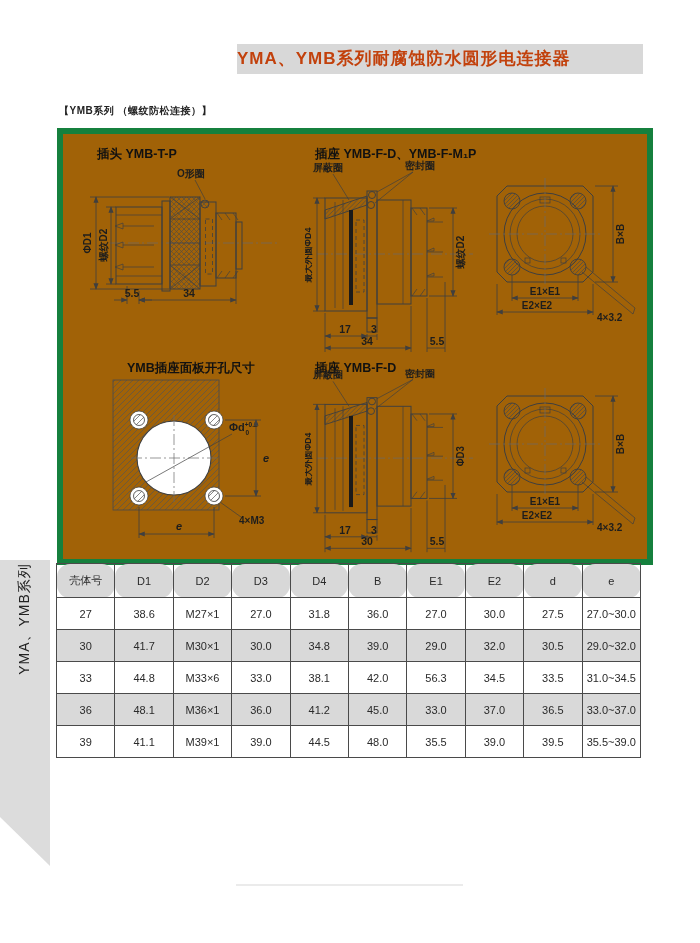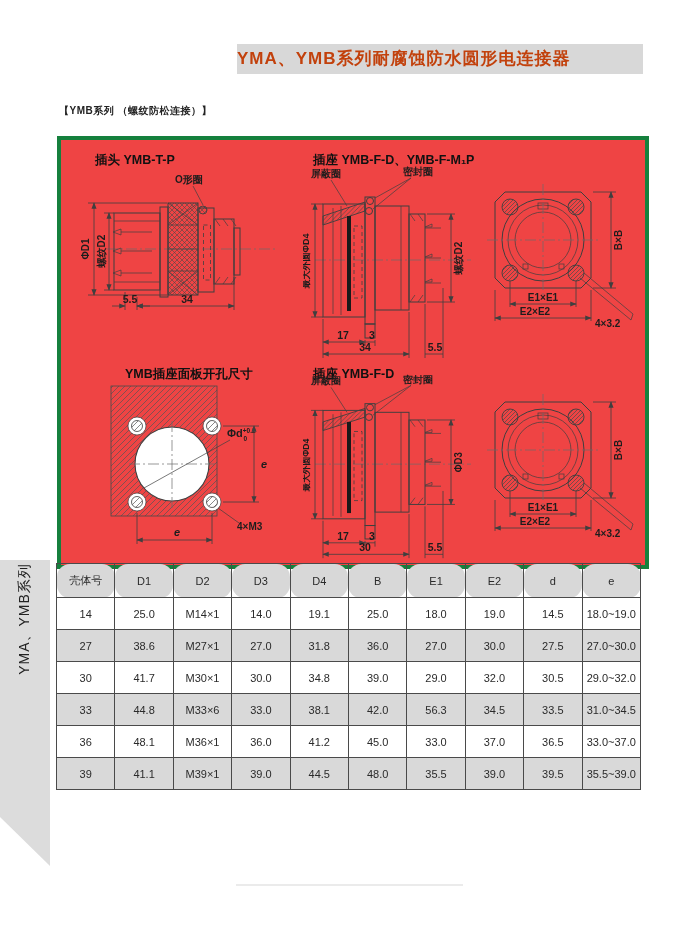--- a/index.html
+++ b/index.html
@@ -11,22 +11,22 @@
   .banner {
     position:absolute; left:237px; top:44px; width:406px; height:30px;
     background:var(--banner-bg,#d8d8d8); line-height:30px;
     font-size:17px; font-weight:bold; color:#c2410c; letter-spacing:1px;
   }
   .section-label {
     position:absolute; left:59px; top:91px; font-size:10px; color:#222;
     font-weight:700; letter-spacing:.5px;margin-top:13px;
   }
   .drawings-box {
-    position:absolute; left:57px; top:136px; width:584px; height:425px;
-    border:4px solid #15803d; background:#ef4444;
+    position:absolute; left:57px; top:128px; width:584px; height:425px;
+    border:6px solid #15803d; background:#a16207;
   }
   .dwg-title { position:absolute; font-size:12.5px; font-weight:bold; color:#111; white-space:nowrap; }
   .dwg { position:absolute; }
   svg text { font-family:"Liberation Sans","DejaVu Sans",sans-serif; fill:#1d1d1d; font-weight:bold; }
   .ln   { stroke:#3f3f3f; stroke-width:1;  fill:none; }
   .lnt  { stroke:#3f3f3f; stroke-width:.7; fill:none; }
   .dim  { stroke:#3f3f3f; stroke-width:.8; fill:none; }
   .cl   { stroke:#6b6b6b; stroke-width:.7; fill:none; stroke-dasharray:11 3 2 3; }
   .dash { stroke:#3f3f3f; stroke-width:.8; fill:none; stroke-dasharray:4 3; }
   .side-tab {
@@ -345,32 +345,20 @@
         <th>D4</th>
         <th>B</th>
         <th>E1</th>
         <th>E2</th>
         <th>d</th>
         <th>e</th>
       </tr>
   </thead>
   <tbody>
       <tr>
-        <td>14</td>
-        <td>25.0</td>
-        <td>M14×1</td>
-        <td>14.0</td>
-        <td>19.1</td>
-        <td>25.0</td>
-        <td>18.0</td>
-        <td>19.0</td>
-        <td>14.5</td>
-        <td>18.0~19.0</td>
-      </tr>
-      <tr>
         <td>27</td>
         <td>38.6</td>
         <td>M27×1</td>
         <td>27.0</td>
         <td>31.8</td>
         <td>36.0</td>
         <td>27.0</td>
         <td>30.0</td>
         <td>27.5</td>
         <td>27.0~30.0</td>

